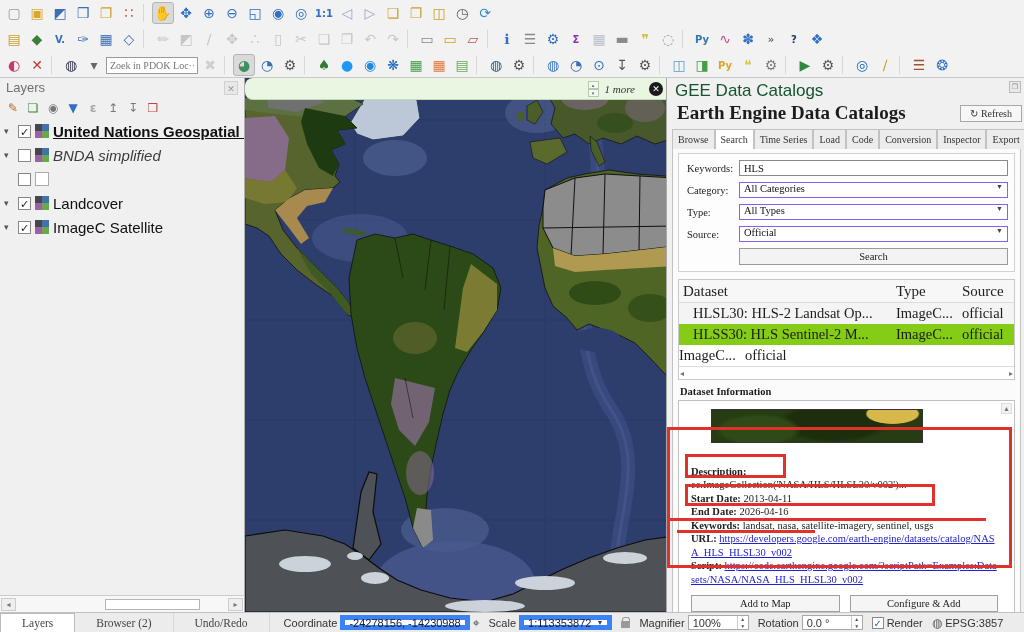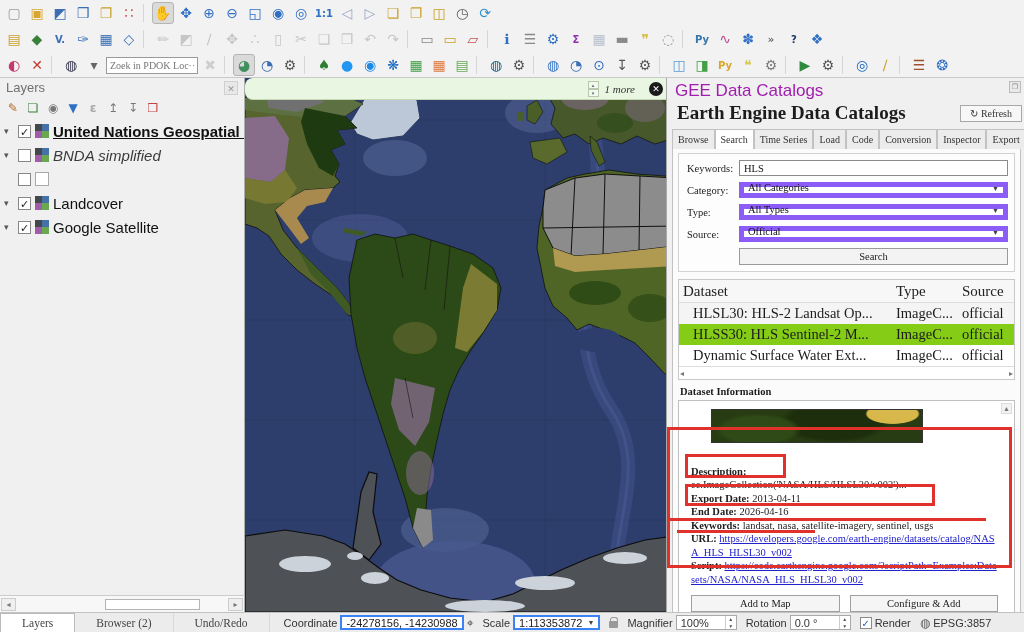--- a/index.html
+++ b/index.html
@@ -39,35 +39,35 @@
   .lthumb.empty { background:#fff; border:1px solid #aaa; }
   .l-bold { font-weight:bold; text-decoration:underline; }
   .l-italic { font-style:italic; color:#3a3a3a; }
   .l-gray  { font-style:italic; color:#8e8e8e; }
   .lscroll { position:absolute; left:0; top:595px; width:245px; height:17px; background:#f7f7f7; border-top:1px solid #ccc; border-right:1px solid #b0b0b0; display:flex; align-items:center; z-index:7; }
   .lscroll .arr { width:15px; text-align:center; font-size:8px; color:#777; border:1px solid #ccc; background:#efefef; height:13px; line-height:12px; margin:0 1px; }
   .lscroll .thumb { height:11px; width:95px; margin-left:88px; background:#fff; border:1px solid #b5b5b5; }
 
   
   .gee { position:absolute; left:666px; top:78px; width:358px; height:534px; background:#f0f0f0; border-left:1px solid #a8a8a8; z-index:8; font-family:"Liberation Serif",serif; overflow:hidden; }
-  .gee-title { font-family:"Liberation Sans",sans-serif; font-size:17px; color:#a21caf; padding:3px 0 1px 8px; }
+  .gee-title { font-family:"Liberation Sans",sans-serif; font-size:17px; color:#14532d; padding:3px 0 1px 8px; }
   .gee-undock { position:absolute; right:3px; top:3px; width:12px; height:12px; border:1px solid #bbb; background:#e9e9e9; font-size:7px; line-height:11px; text-align:center; color:#888; }
   .gee-subrow { display:flex; align-items:center; padding:0 2px 3px 10px; }
   .gee-sub { font-size:19px; font-weight:bold; color:#1c1c1c; }
   .refresh-btn { margin-left:auto; font-size:10px; border:1px solid #a8a8a8; background:#f7f7f7; padding:2px 9px; white-space:nowrap; color:#333; }
   .gee-tabs { display:flex; padding-left:5px; margin-top:2px; overflow:hidden; }
   .gtab { font-size:10px; padding:4px 5px; border:1px solid #c2c2c2; border-bottom:none; background:#ececec; color:#333; white-space:nowrap; flex:0 0 auto; }
   .gtab.active { background:#fff; }
   .gee-page { margin:0 3px 0 5px; background:#fbfbfb; border:1px solid #c2c2c2; margin-top:-1px; padding:4px 5px 2px; }
   .grp-label { font-size:10.5px; font-weight:bold; color:#1c1c1c; margin:1px 0 3px 2px; }
   .grp-box { border:1px solid #d2d2d2; background:#fdfdfd; padding:6px 6px 6px 8px; }
   .frow { display:flex; align-items:center; margin-bottom:6px; }
   .flabel { width:52px; font-size:10.5px; color:#1c1c1c; flex:0 0 auto; }
   .ftext { flex:1; height:16px; border:1px solid #8a8a8a; background:#fff; font-size:10.5px; font-family:"Liberation Serif",serif; padding:0 4px; color:#111; }
-  .fselect { flex:1; height:16px; border:5px solid #8b5cf6; background:#fff; font-size:10.5px; display:flex; align-items:flex-end; padding:0 4px; color:#111; }
+  .fselect { flex:1; height:16px; border:1px solid #8b5cf6; background:#fff; font-size:10.5px; display:flex; align-items:flex-start; padding:0 4px; color:#111; }
   .fselect .car { margin-left:auto; font-size:7px; color:#444; }
   .fbtn-row { display:flex; }
   .fbtn { flex:1; margin-left:52px; height:17px; border:1px solid #9a9a9a; background:#f3f3f3; font-size:10.5px; text-align:center; line-height:16px; color:#222; }
 
   .dtable { margin-top:7px; border:1px solid #c8c8c8; background:#fff; font-family:Liberation Serif, serif; }
   .drow { display:flex; height:21px; align-items:center; font-size:14.5px; color:#1c1c1c; }
   .drow.head { background:#f7f7f7; border-bottom:1px solid #ddd; color:#222; height:23px; font-size:15px; }
   .dc1 { flex:1; padding-left:4px; white-space:nowrap; overflow:hidden; }
   .drow:not(.head) .dc1 { padding-left:14px; }
   .dc2 { width:66px; flex:0 0 auto; white-space:nowrap; overflow:hidden; }
@@ -100,21 +100,21 @@
   #ann-dates { left:685px; top:454px; width:101px; height:24px; border:3px solid #e0322a; }
   #ann-url   { left:685px; top:484px; width:250px; height:22px; border:3px solid #e0322a; }
   #ann-line1 { left:670px; top:518px; width:316px; height:3px; background:#e0322a; }
   #ann-line2 { left:677px; top:530px; width:138px; height:3px; background:#e0322a; }
 
   
   .bottombar { position:absolute; left:0; top:612px; width:1024px; height:20px; background:#ececec; border-top:1px solid #c2c2c2; display:flex; align-items:center; font-size:11px; color:#333; z-index:9; }
   .dtab { padding:2px 21px; font-family:"Liberation Serif",serif; font-size:11.5px; color:#444; border-right:1px solid #d8d8d8; height:20px; display:flex; align-items:center; }
   .dtab.active { background:#fff; border:1px solid #bbb; border-bottom:none; }
   .sb { display:flex; align-items:center; gap:3px; margin-left:9px; white-space:nowrap; }
-  .sb-box { border:2px solid #3b82f6; background:#fff; height:15px; display:flex; align-items:center; padding:0 4px; font-size:11px; color:#222; }
+  .sb-box { border:5px solid #3b82f6; background:#fff; height:15px; display:flex; align-items:center; padding:0 4px; font-size:11px; color:#222; }
   .spin { display:flex; border:1px solid #a8a8a8; background:#fff; height:15px; }
   .spin .val { padding:0 4px; display:flex; align-items:center; min-width:48px; }
   .spin .btns { width:11px; display:flex; flex-direction:column; border-left:1px solid #ccc; }
   .spin .btns span { flex:1; font-size:5px; line-height:6px; text-align:center; color:#555; }
   .cb { width:12px; height:12px; border:1px solid #8a8a8a; background:#fff; font-size:10px; line-height:11px; text-align:center; color:#2562b8; }
   .lockico { width:9px; height:7px; background:#9a9a9a; border-radius:1px; position:relative; margin-top:3px; }
   .lockico::before { content:''; position:absolute; top:-4px; left:1px; width:6px; height:5px; border:1.5px solid #9a9a9a; border-bottom:none; border-radius:3px 3px 0 0; }
   .sb-ico { font-family:"DejaVu Sans",sans-serif; color:#555; font-size:12px; }
 </style>
 </head>
@@ -362,21 +362,21 @@
   <div class="litem">
     <span class="expander">▾</span>
     <span class="lcheck">✓</span>
     <span class="lthumb"></span>
     <span>Landcover</span>
   </div>
   <div class="litem">
     <span class="expander">▾</span>
     <span class="lcheck">✓</span>
     <span class="lthumb"></span>
-    <span>Google Satellite</span>
+    <span>ImageC Satellite</span>
   </div>
 </div>
 <div class="lscroll">
   <span class="arr">◂</span>
   <span class="thumb"></span>
   <span class="arr" style="margin-left:auto">▸</span>
 </div>
 
 <div class="gee">
   <span class="gee-undock">❐</span>
@@ -438,41 +438,40 @@
         <span class="dc1">HLSL30: HLS-2 Landsat Op...</span>
         <span class="dc2">ImageC...</span>
         <span class="dc3">official</span>
       </div>
       <div class="drow r2">
         <span class="dc1">HLSS30: HLS Sentinel-2 M...</span>
         <span class="dc2">ImageC...</span>
         <span class="dc3">official</span>
       </div>
       <div class="drow">
-        <span class="dc1">Dynamic Surface Water Ext...</span>
         <span class="dc2">ImageC...</span>
         <span class="dc3">official</span>
       </div>
       <div class="tbl-scroll">
         <span class="arr">◂</span>
         <span class="arr">▸</span>
       </div>
     </div>
 
     <div class="info-label">Dataset Information</div>
     <div class="info-box">
       <div class="thumb"></div>
       <div class="vscroll">
         <span class="arr up">▲</span>
 
       </div>
       <div class="itext">
         <div><b>Description:</b></div>
         <div>ee.ImageCollection('NASA/HLS/HLSL30/v002')...</div>
-        <div><b>Export Date:</b> <span>2013-04-11</span></div>
+        <div><b>Start Date:</b> <span>2013-04-11</span></div>
         <div><b>End Date:</b> <span>2026-04-16</span></div>
         <div><b>Keywords:</b> <span>landsat, nasa, satellite-imagery, sentinel, usgs</span></div>
         <div><b>URL:</b> <span class="ilink">https://developers.google.com/earth-engine/datasets/catalog/NASA_HLS_HLSL30_v002</span></div>
         <div><b>Script:</b> <span class="ilink">https://code.earthengine.google.com/?scriptPath=Examples:Datasets/NASA/NASA_HLS_HLSL30_v002</span></div>
       </div>
       <div class="ibtns">
         <span class="ibtn">Add to Map</span>
         <span class="ibtn">Configure &amp; Add</span>
       </div>
 

